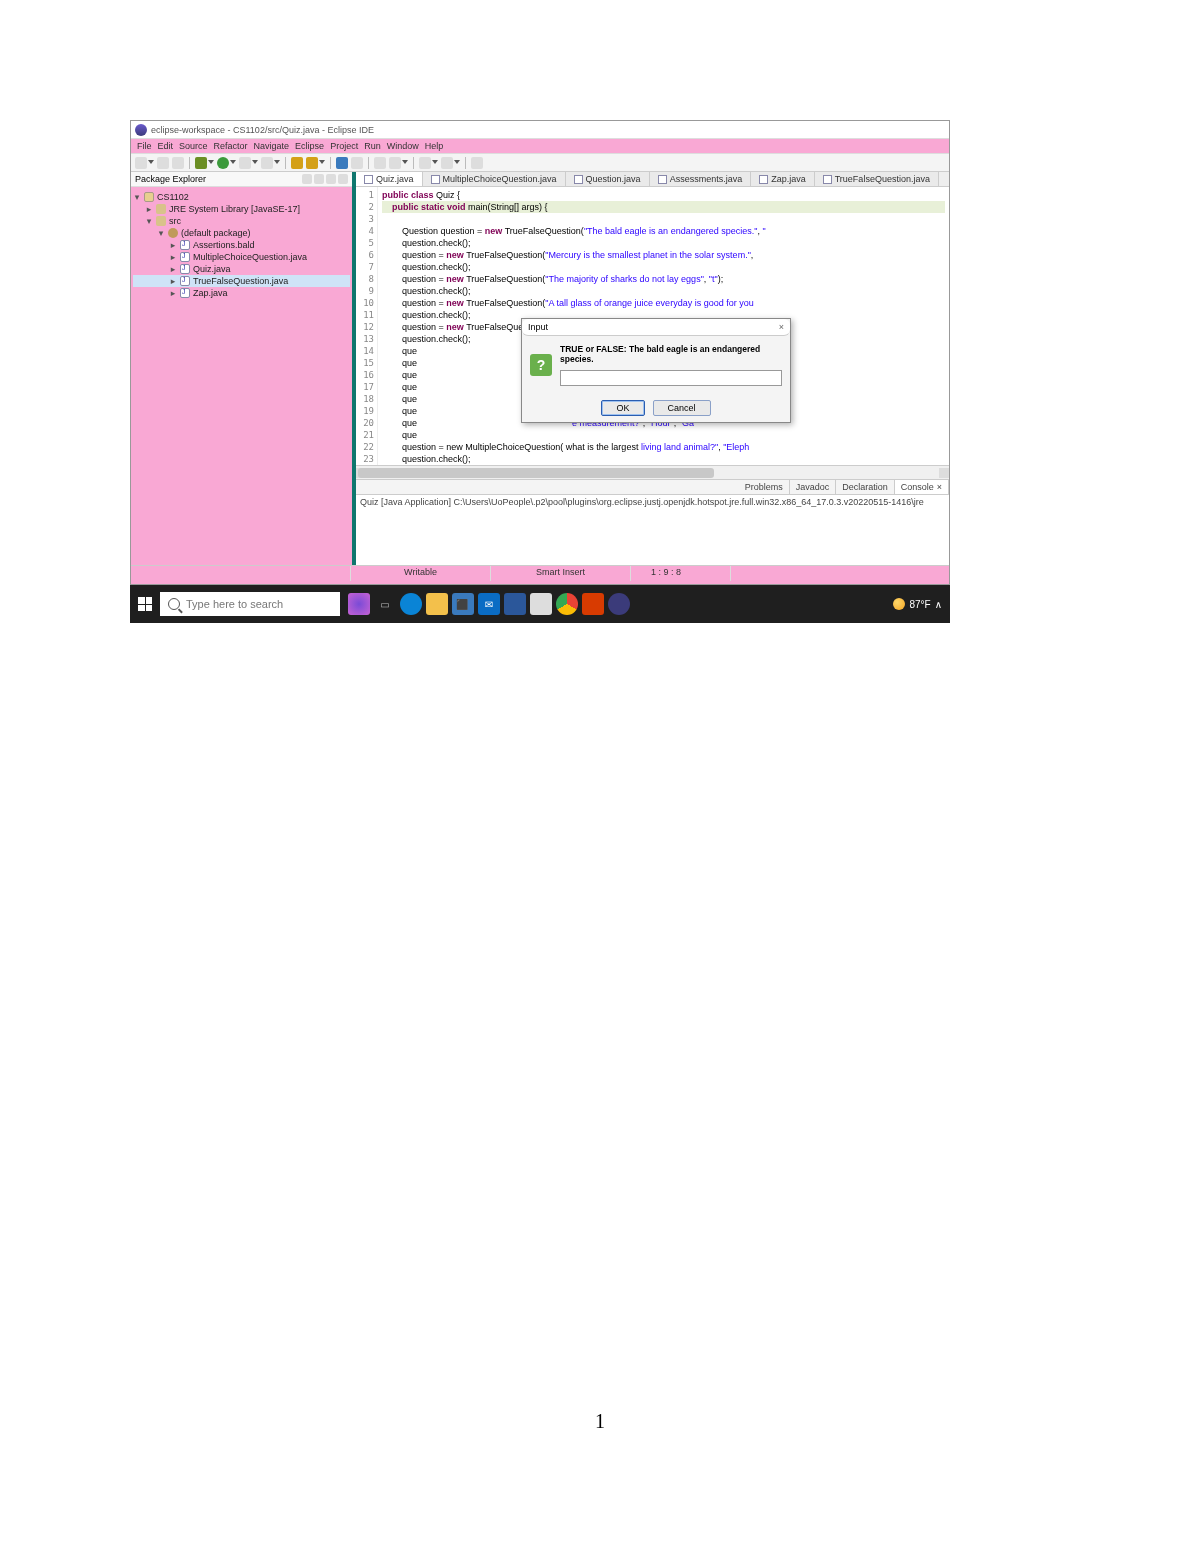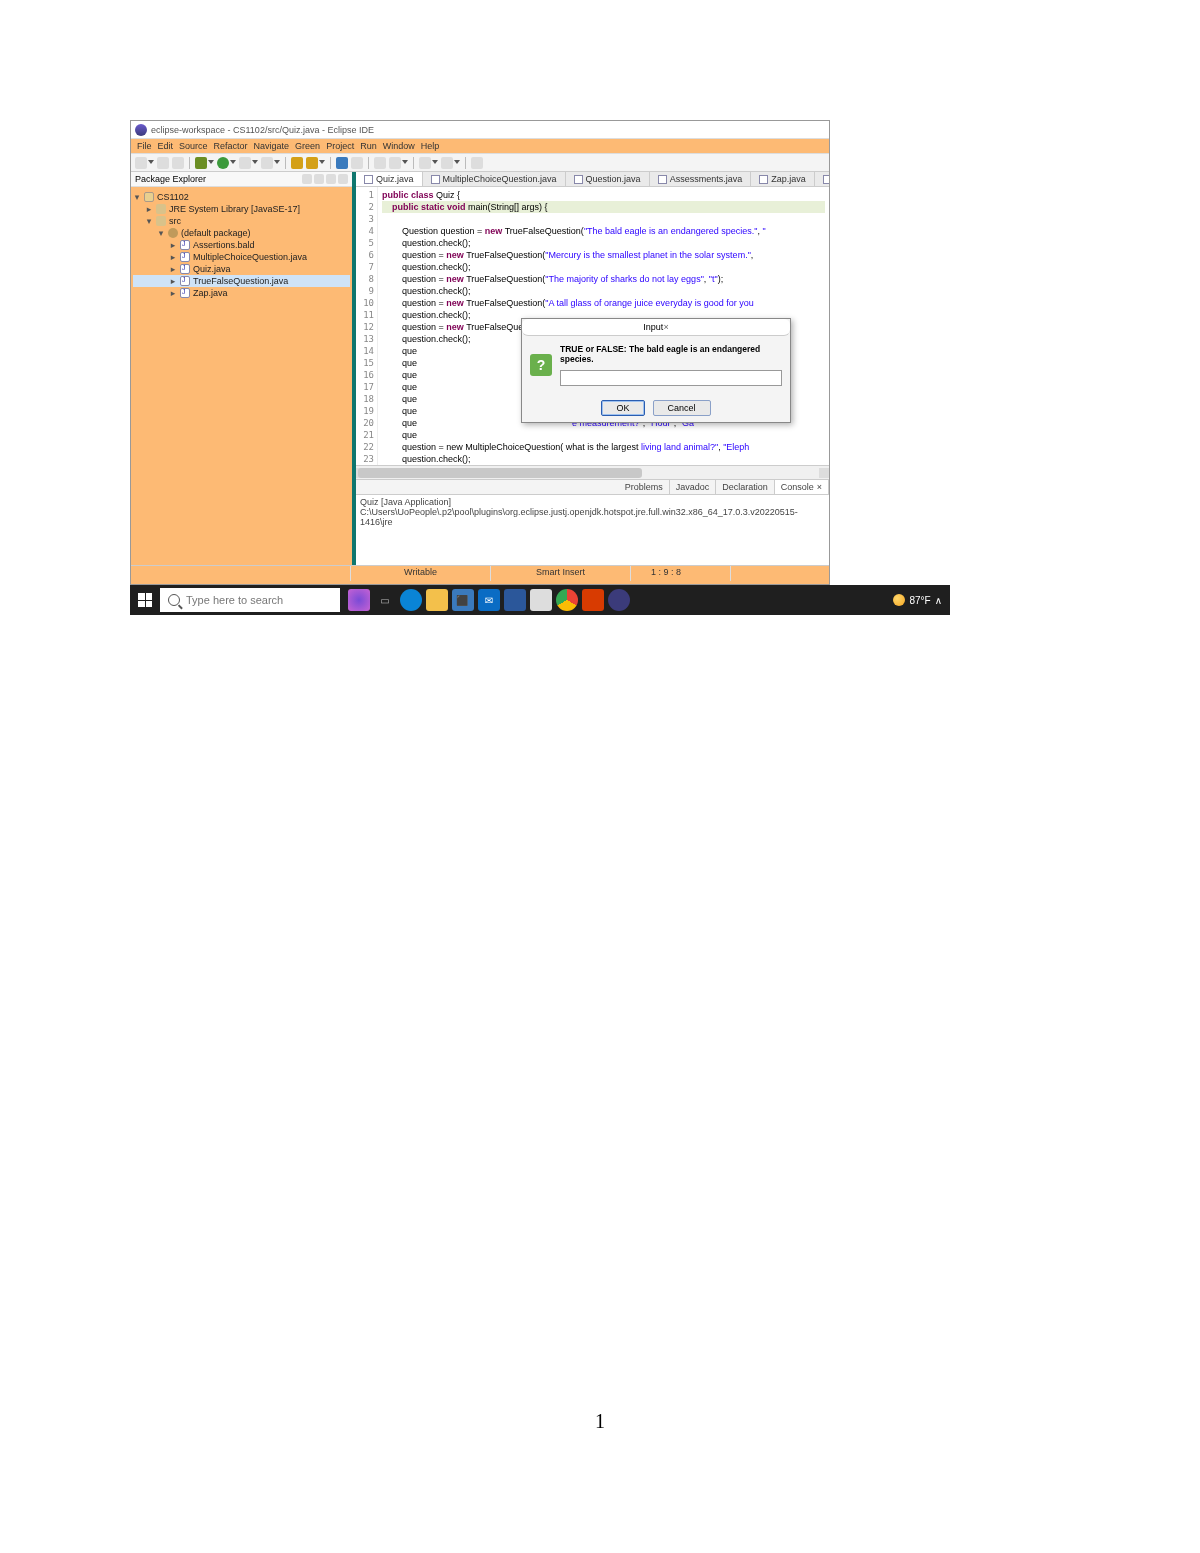--- a/index.html
+++ b/index.html
@@ -1,18 +1,18 @@
 <!DOCTYPE html>
 <html><head>
 <meta charset="utf-8">
 <style>
   * { box-sizing: border-box; font-family: "Segoe UI", Tahoma, sans-serif; }
   body { margin:0; background:#fff; width:1200px; height:1553px; position:relative; font-size:10px; }
   .page-wrap { padding:120px 130px 0 130px; }
-  .ide { border:1px solid #999; background:#fdba74; width:700px; height:465px; position:relative; overflow:hidden; }
+  .ide { border:1px solid #999; background:#f9a8d4; width:820px; height:465px; position:relative; overflow:hidden; }
 
   .title-bar { display:flex; align-items:center; height:18px; padding:2px 4px; background:#fff; border-bottom:1px solid #ddd; }
   .title-bar .icon { width:12px; height:12px; border-radius:50%; background:linear-gradient(#6a5acd,#3b3b7a); margin-right:4px; }
   .title-bar .text { color:#555; font-size:9px; }
 
   .menu-bar { display:flex; gap:6px; padding:2px 6px; font-size:9px; color:#333; border-bottom:1px solid #ddd; }
   .menu-bar span { cursor:default; }
 
   .tool-bar { display:flex; gap:3px; padding:2px 4px; background:#f4f4f4; border-bottom:1px solid #ccc; align-items:center; height:18px; }
   .tool-bar .tb { width:12px; height:12px; border-radius:2px; background:#ddd; display:inline-block; }
@@ -59,28 +59,28 @@
   .bottom-tabs { display:flex; background:#f4f4f4; border-top:1px solid #ccc; border-bottom:1px solid #ccc; font-size:9px;justify-content:flex-end; }
   .btab { padding:2px 6px; border-right:1px solid #ccc; color:#444; display:flex;align-items:center;gap:3px;}
   .btab.active { background:#fff; }
   .console { height:70px; padding:2px 4px; font-size:9px; color:#444; font-family:Consolas,monospace; background:#fff; overflow:hidden; position:relative;}
 
   .status-bar { height:16px; border-top:1px solid #ccc; display:flex; font-size:9px; color:#333; }
   .status-bar > div { padding:1px 20px; border-right:1px solid #ddd; }
 
   
   .dialog { position:absolute; left:390px; top:197px; width:270px; background:#f4f4f4; border:1px solid #888; box-shadow:2px 2px 6px rgba(0,0,0,.3); font-size:9px;}
-  .dlg-title { display:flex; justify-content:center; padding:3px 6px; background:#fff; border-bottom:1px solid #ccc;border-radius:6px;}
+  .dlg-title { display:flex; justify-content:space-between; padding:3px 6px; background:#fff; border-bottom:1px solid #ccc;border-radius:6px;}
   .dlg-body { display:flex; padding:8px; gap:8px; align-items:center;}
   .dlg-icon { width:22px;height:22px;background:#6ab04c;border-radius:3px;display:flex;align-items:center;justify-content:center;color:#fff;font-weight:bold;font-size:14px;}
   .dlg-btns { display:flex; justify-content:center; gap:8px; padding:6px; }
   .dlg-btns button { font-size:9px; padding:2px 14px; background:#e9e9e9; border:1px solid #8aa0c8; border-radius:2px;}
   .dlg-btns button.primary { border:1px solid #2a5db0; box-shadow:inset 0 0 0 1px #9cc0ef;}
 
-  .taskbar { height:30px; margin-top:0; background:#1f1f1f; display:flex; align-items:center; color:#fff; font-size:11px; width:820px;}
+  .taskbar { height:38px; margin-top:0; background:#1f1f1f; display:flex; align-items:center; color:#fff; font-size:11px; width:820px;}
   .taskbar .start { width:30px; display:flex; align-items:center; justify-content:center;}
   .win-icon { width:14px;height:14px; display:grid; grid-template-columns:1fr 1fr; grid-template-rows:1fr 1fr; gap:1px;}
   .win-icon span{background:#fff;}
   .taskbar .search { flex:0 0 180px; background:#fff; color:#777; height:24px; display:flex; align-items:center; padding:0 8px; border-radius:0; gap:6px;}
   .taskbar .search .mag { width:12px;height:12px;border:1.5px solid #555;border-radius:50%;position:relative;}
   .taskbar .search .mag::after{content:"";position:absolute;width:5px;height:1.5px;background:#555;right:-4px;bottom:-2px;transform:rotate(45deg);}
   .taskbar .icons { display:flex; gap:4px; align-items:center; margin-left:8px; flex:1;}
   .taskbar .icons .ti { width:22px;height:22px;border-radius:3px;display:flex;align-items:center;justify-content:center;font-size:10px;}
   .taskbar .right { margin-left:auto; padding-right:8px; display:flex; align-items:center; gap:4px; font-size:10px;}
   .sun{width:12px;height:12px;border-radius:50%;background:radial-gradient(circle at 35% 35%, #ffd76a, #f5a623);}
@@ -97,21 +97,21 @@
       <span class="icon"></span>
       <span class="text">eclipse-workspace - CS1102/src/Quiz.java - Eclipse IDE</span>
     </div>
 
     <div class="menu-bar">
       <span>File</span>
       <span>Edit</span>
       <span>Source</span>
       <span>Refactor</span>
       <span>Navigate</span>
-      <span>Green</span>
+      <span>Eclipse</span>
       <span>Project</span>
       <span>Run</span>
       <span>Window</span>
       <span>Help</span>
     </div>
 
     <div class="tool-bar">
       <span class="tb"></span>
         <span class="drop"></span>
       <span class="tb"></span>

